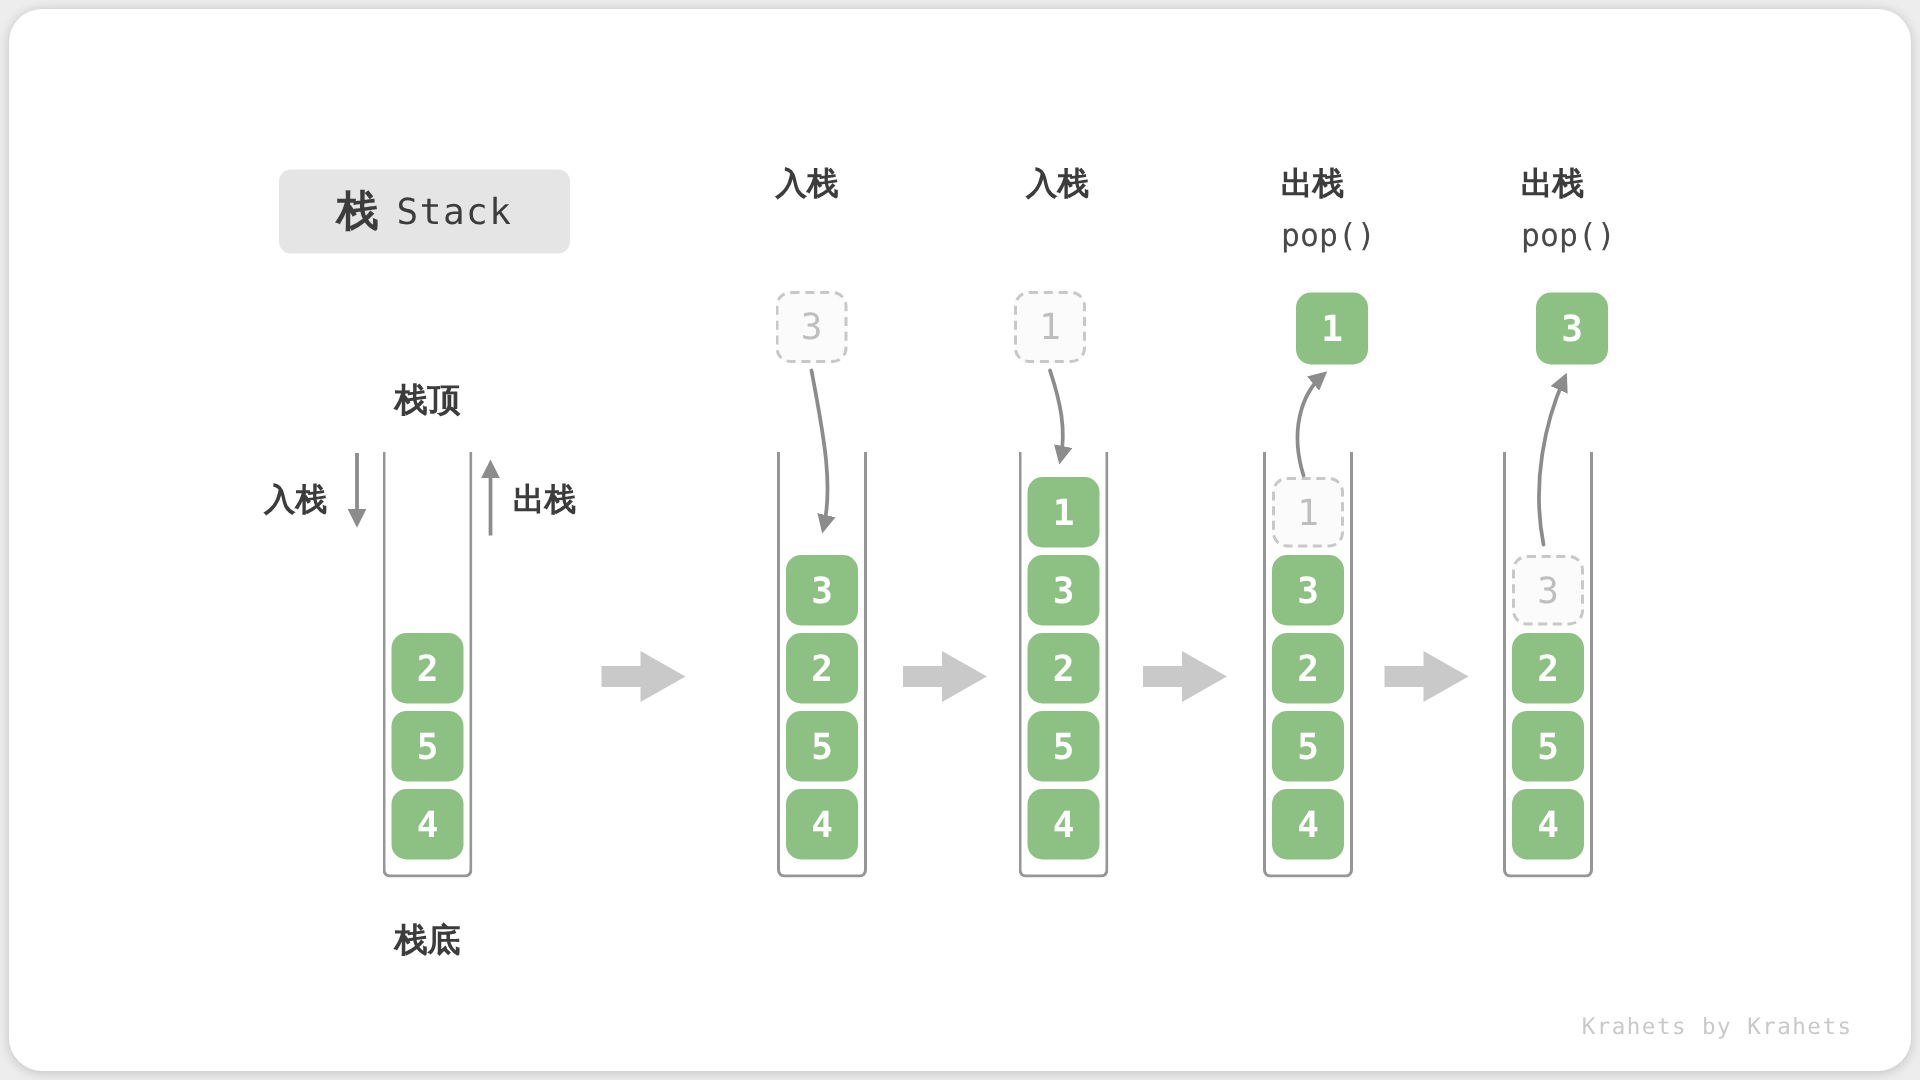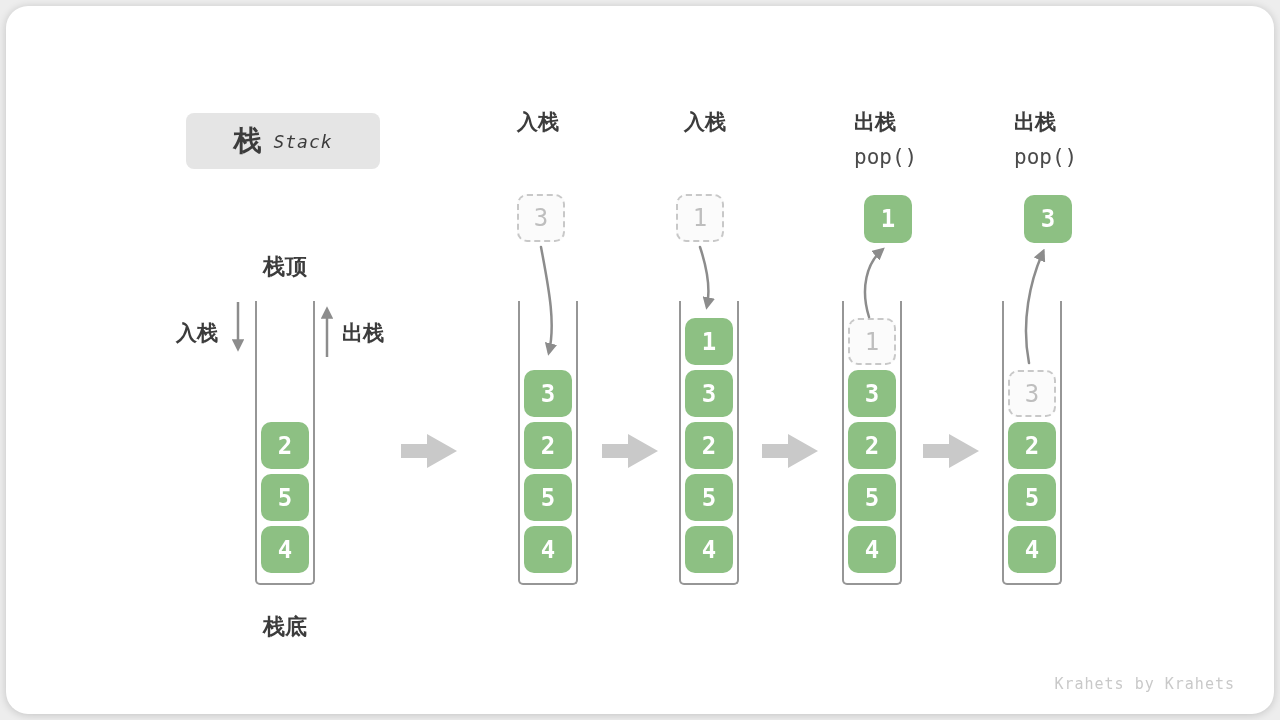--- a/index.html
+++ b/index.html
@@ -15,21 +15,21 @@
   }
   .abs{position:absolute;}
   
   .title-box{
     left:186px;top:113px;width:194px;height:56px;
     background:var(--title_bg,#E5E5E5);border-radius:8px;
     display:flex;align-items:center;justify-content:center;gap:12px;
     color:var(--ink,#3C3C3C);
   }
   .title-zh{font-size:28px;font-weight:bold;}
-  .title-en{font-family:"DejaVu Sans Mono",monospace;font-size:18px;font-weight:500;letter-spacing:1px;font-style:italic;}
+  .title-en{font-family:"DejaVu Sans Mono",monospace;font-size:24px;font-weight:500;letter-spacing:1px;}
   
   .op{width:170px;}
   .op-name{font-size:21px;font-weight:bold;color:var(--ink,#3C3C3C);margin:0 0 9px 0;}
   .op-code{font-family:"DejaVu Sans Mono",monospace;font-size:21px;color:var(--code_ink,#4A4A4A);}
   .op-arg{color:var(--green_text,#5BA14F);font-weight:bold;}
   
   .side-label{font-size:22px;font-weight:bold;color:var(--ink,#3C3C3C);width:64px;text-align:center;}
   .flow-label{font-size:21px;font-weight:bold;color:var(--ink,#3C3C3C);}
   
   .stack{

